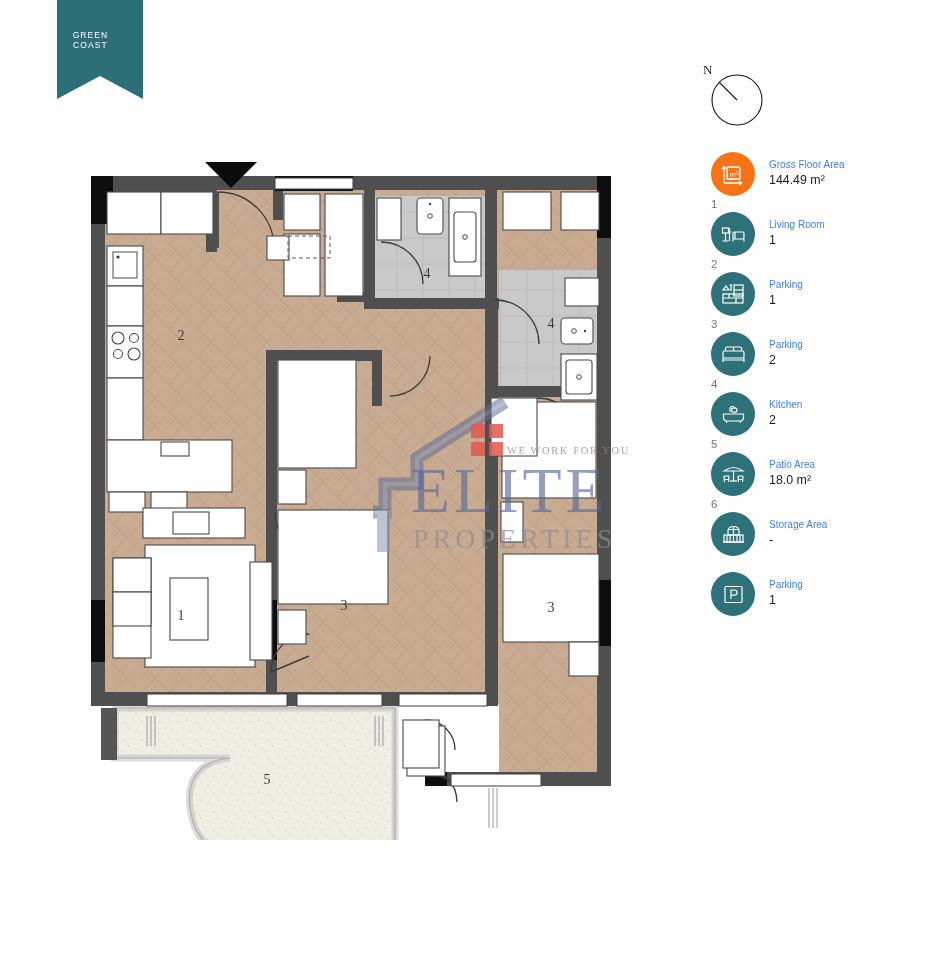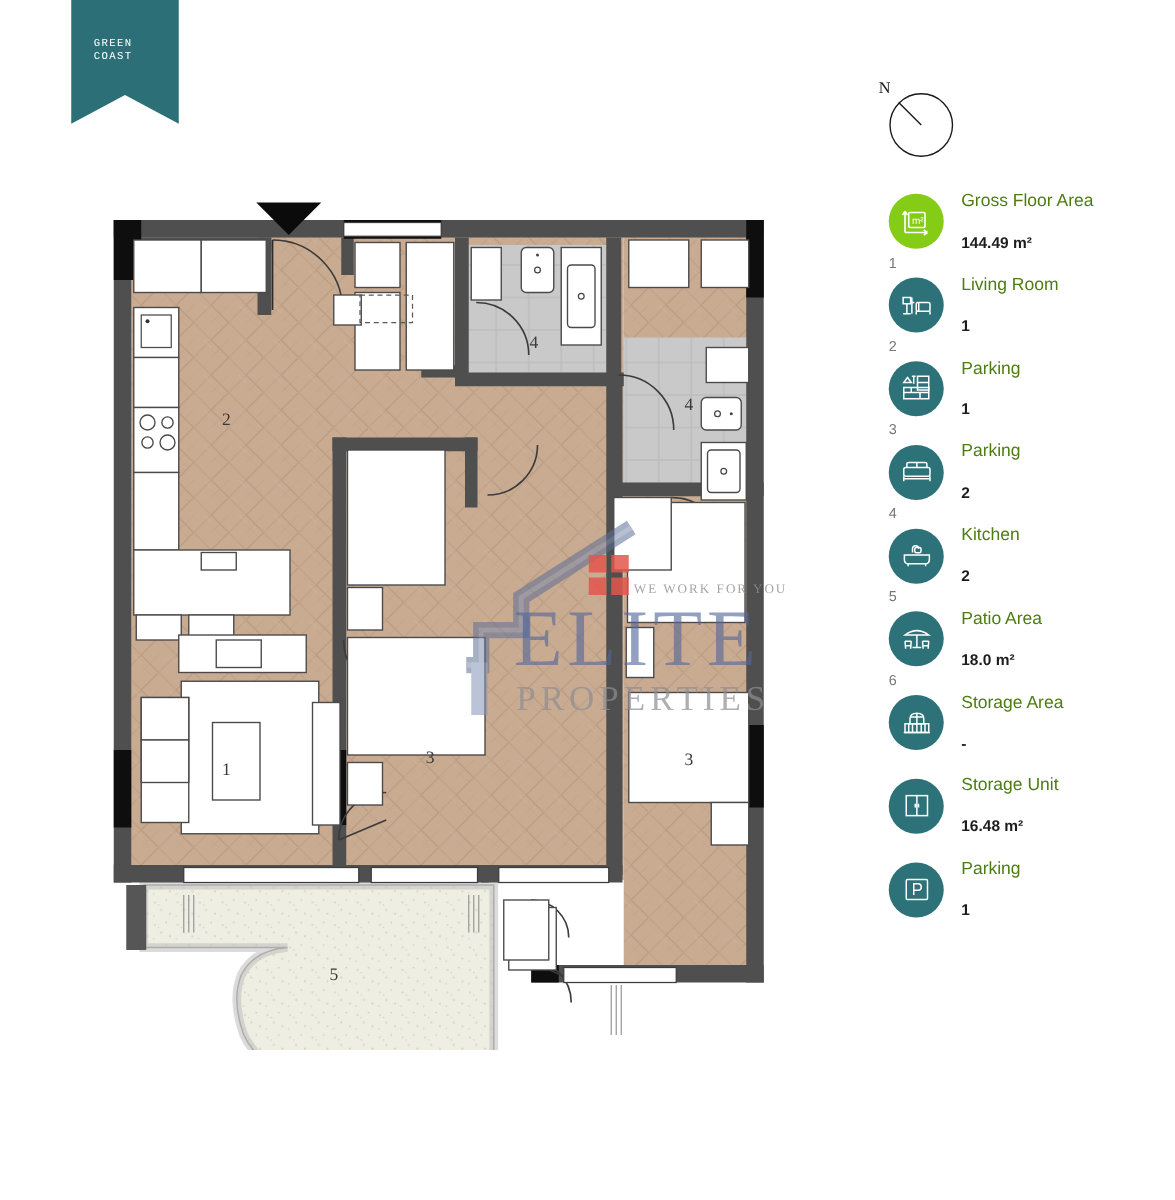--- a/index.html
+++ b/index.html
@@ -6,45 +6,45 @@
   body{width:940px;height:960px;position:relative;overflow:hidden;
        font-family:"Liberation Sans", sans-serif;color:#444;}
 
   
   #brand-banner{position:absolute;left:57px;top:-8px;width:86px;height:84px;
     background:#2d6f77;}
   #brand-banner:after{content:"";position:absolute;left:0;top:84px;width:0;height:0;
     border-left:43px solid #2d6f77;border-right:43px solid #2d6f77;
     border-bottom:23px solid transparent;}
   #brand-text{position:absolute;left:0;top:38px;width:67px;text-align:center;
-    color:#fff;font-family:Liberation Mono, monospace;font-size:8.5px;
+    color:#fff;font-family:Liberation Sans, sans-serif;font-size:8.5px;
     letter-spacing:1.1px;z-index:3;}
 
   
   #north{position:absolute;left:700px;top:64px;width:80px;height:72px;}
   #north .n-letter{position:absolute;left:3px;top:-2px;
      font-family:"Liberation Serif",serif;font-size:13px;color:#1a1a1a;}
 
   
   #legend{position:absolute;left:711px;top:152px;width:225px;}
   .legend-row{position:relative;display:flex;align-items:center;margin-bottom:6px;}
   .legend-num{position:absolute;left:0px;top:-14px;font-size:11.5px;color:#777;}
   .legend-circle{width:44px;height:44px;border-radius:50%;background:#2d7179;
      flex:0 0 44px;display:flex;align-items:center;justify-content:center;}
-  .legend-circle.gray{background:#84cc16;}
+  .legend-circle.gray{background:#f97316;}
   .legend-txt{margin-left:14px;line-height:1.28;}
-  .legend-title{font-size:14px;color:#4d7c0f;white-space:nowrap;}
-  .legend-value{font-size:12.4px;color:#1d1d1d;font-weight:bold;margin-top:17px;}
+  .legend-title{font-size:10px;color:#3b82f6;white-space:nowrap;}
+  .legend-value{font-size:12.4px;color:#1d1d1d;font-weight:normal;margin-top:1px;}
   .sp-gfa{margin-bottom:12px;}
   .sp-gap{margin-top:16px;}
 
   
   #plan{position:absolute;left:85px;top:160px;width:545px;height:680px;}
   #plan svg{display:block;}
-  #watermark{position:absolute;left:355px;top:412px;width:280px;height:175px;
+  #watermark{position:absolute;left:355px;top:392px;width:280px;height:175px;
     pointer-events:none;}
 </style>
 </head>
 <body>
 
 <div id="brand-banner">
   <div id="brand-text">GREEN COAST</div>
 </div>
 
 <div id="north">
@@ -421,34 +421,20 @@
         <path d="M7 14 L7 21 M10 14 L10 21 M13.5 14 L13.5 21 M17 14 L17 21 M20 14 L20 21"></path>
         <path d="M3 21 L24 21"></path>
       </svg>
     </div>
     <div class="legend-txt">
       <div class="legend-title">Storage Area</div>
       <div class="legend-value">-</div>
     </div>
   </div>
 
-  <div class="legend-row sp-gap">
-    <div class="legend-num"></div>
-    <div class="legend-circle">
-      <svg width="27" height="27" viewBox="0 0 27 27" fill="none" stroke="#fff" stroke-width="1.2">
-        <rect x="5" y="5.5" width="17" height="16"></rect>
-        <path d="M13.5 5.5 L13.5 21.5"></path>
-        <path d="M12.2 12 L12.2 15 M14.8 12 L14.8 15"></path>
-      </svg>
-    </div>
-    <div class="legend-txt">
-      <div class="legend-title">Storage Unit</div>
-      <div class="legend-value">16.48 m²</div>
-    </div>
-  </div>
 
   <div class="legend-row sp-gap">
     <div class="legend-num"></div>
     <div class="legend-circle">
       <svg width="27" height="27" viewBox="0 0 27 27" fill="none" stroke="#fff" stroke-width="1.2">
         <rect x="5" y="5.5" width="17" height="16" rx="1"></rect>
         <path d="M11 18 L11 9 L14.6 9 Q17 9 17 11.6 Q17 14.2 14.6 14.2 L11 14.2"></path>
       </svg>
     </div>
     <div class="legend-txt">

